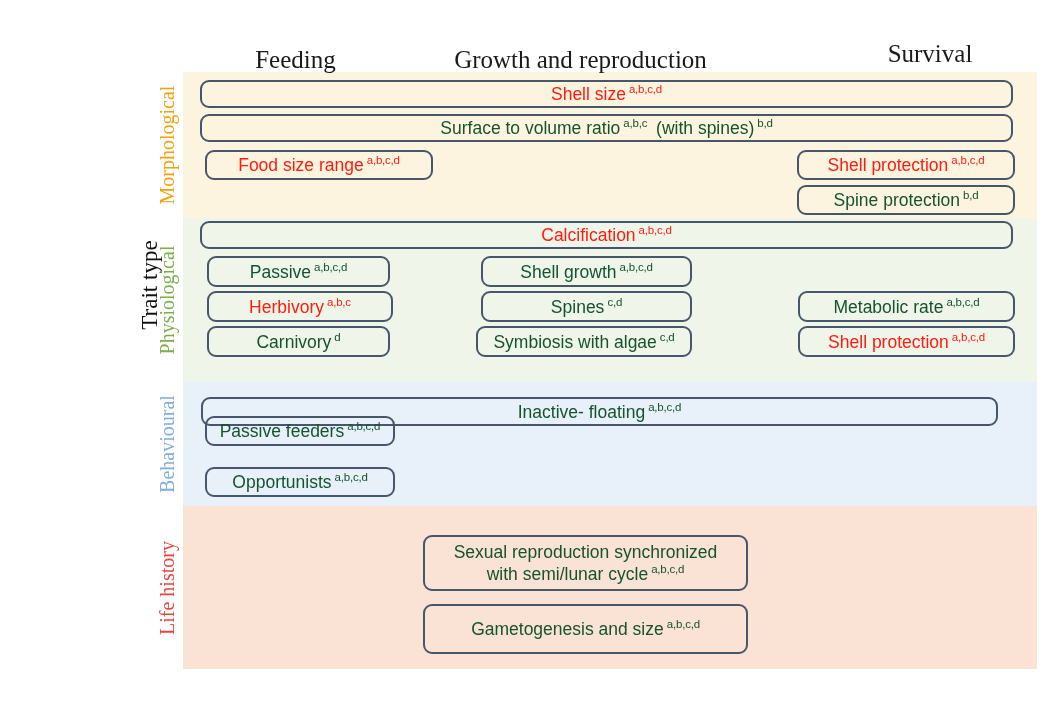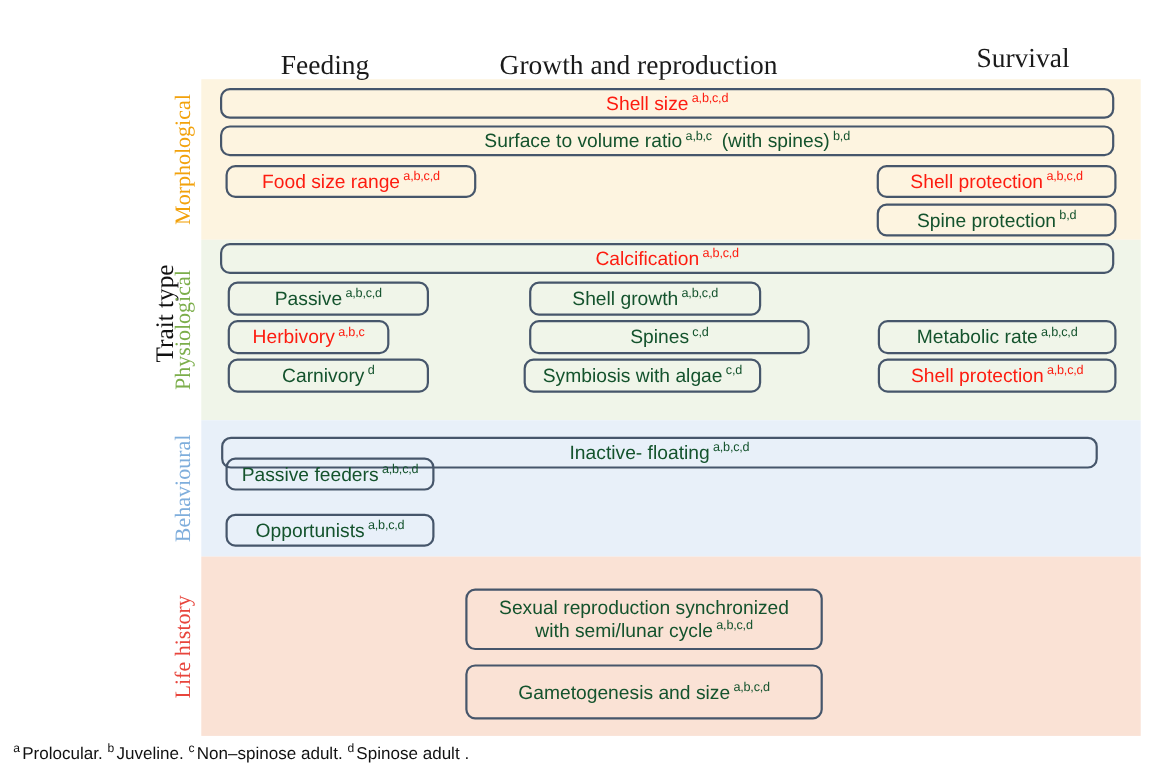--- a/index.html
+++ b/index.html
@@ -103,30 +103,30 @@
       </div>
       <div class="tbox" style="left: 797px; width: 218px; top: 185px; height: 30px; border-color: rgb(70, 86, 107);">
         <div><span class="lbl">Spine protection</span><span class="sup">b,d</span></div>
       </div>
       <div class="tbox red" style="left: 200px; width: 813px; top: 221px; height: 28px; border-color: rgb(70, 86, 107);">
         <div><span class="lbl">Calcification</span><span class="sup redsup">a,b,c,d</span></div>
       </div>
       <div class="tbox" style="left: 207px; width: 183px; top: 256px; height: 31px; border-color: rgb(70, 86, 107);">
         <div><span class="lbl">Passive</span><span class="sup">a,b,c,d</span></div>
       </div>
-      <div class="tbox red" style="left: 207px; width: 147px; top: 291px; height: 31px; border-color: rgb(70, 86, 107);">
+      <div class="tbox red" style="left: 207px; width: 186px; top: 291px; height: 31px; border-color: rgb(70, 86, 107);">
         <div><span class="lbl">Herbivory</span><span class="sup redsup">a,b,c</span></div>
       </div>
       <div class="tbox" style="left: 207px; width: 183px; top: 326px; height: 31px; border-color: rgb(70, 86, 107);">
         <div><span class="lbl">Carnivory</span><span class="sup">d</span></div>
       </div>
       <div class="tbox" style="left: 481px; width: 211px; top: 256px; height: 31px; border-color: rgb(70, 86, 107);">
         <div><span class="lbl">Shell growth</span><span class="sup">a,b,c,d</span></div>
       </div>
-      <div class="tbox" style="left: 481px; width: 255px; top: 291px; height: 31px; border-color: rgb(70, 86, 107);">
+      <div class="tbox" style="left: 481px; width: 211px; top: 291px; height: 31px; border-color: rgb(70, 86, 107);">
         <div><span class="lbl">Spines</span><span class="sup">c,d</span></div>
       </div>
       <div class="tbox" style="left: 476px; width: 216px; top: 326px; height: 31px; border-color: rgb(70, 86, 107);">
         <div><span class="lbl">Symbiosis with algae</span><span class="sup">c,d</span></div>
       </div>
       <div class="tbox" style="left: 798px; width: 217px; top: 291px; height: 31px; border-color: rgb(70, 86, 107);">
         <div><span class="lbl">Metabolic rate</span><span class="sup">a,b,c,d</span></div>
       </div>
       <div class="tbox red" style="left: 798px; width: 217px; top: 326px; height: 31px; border-color: rgb(70, 86, 107);">
         <div><span class="lbl">Shell protection</span><span class="sup redsup">a,b,c,d</span></div>
@@ -142,14 +142,13 @@
       </div>
       <div class="tbox" style="left: 423px; width: 325px; top: 535px; height: 56px; border-color: rgb(70, 86, 107);">
         <div><span class="lbl" style="white-space: pre-line;">Sexual reproduction synchronized
 with semi/lunar cycle</span><span class="sup">a,b,c,d</span></div>
       </div>
       <div class="tbox" style="left: 423px; width: 325px; top: 604px; height: 50px; border-color: rgb(70, 86, 107);">
         <div><span class="lbl">Gametogenesis  and size</span><span class="sup">a,b,c,d</span></div>
       </div>
     </div>
 
-  <div id="footnote"><span class="fn">a</span><span>Prolocular. </span><span class="fn">b</span><span>Juveline. </span><span class="fn">c</span><span>Non–spinose adult. </span><span class="fn">d</span><span>Spinose adult . </span></div>
 </div>
 
 </body></html>

